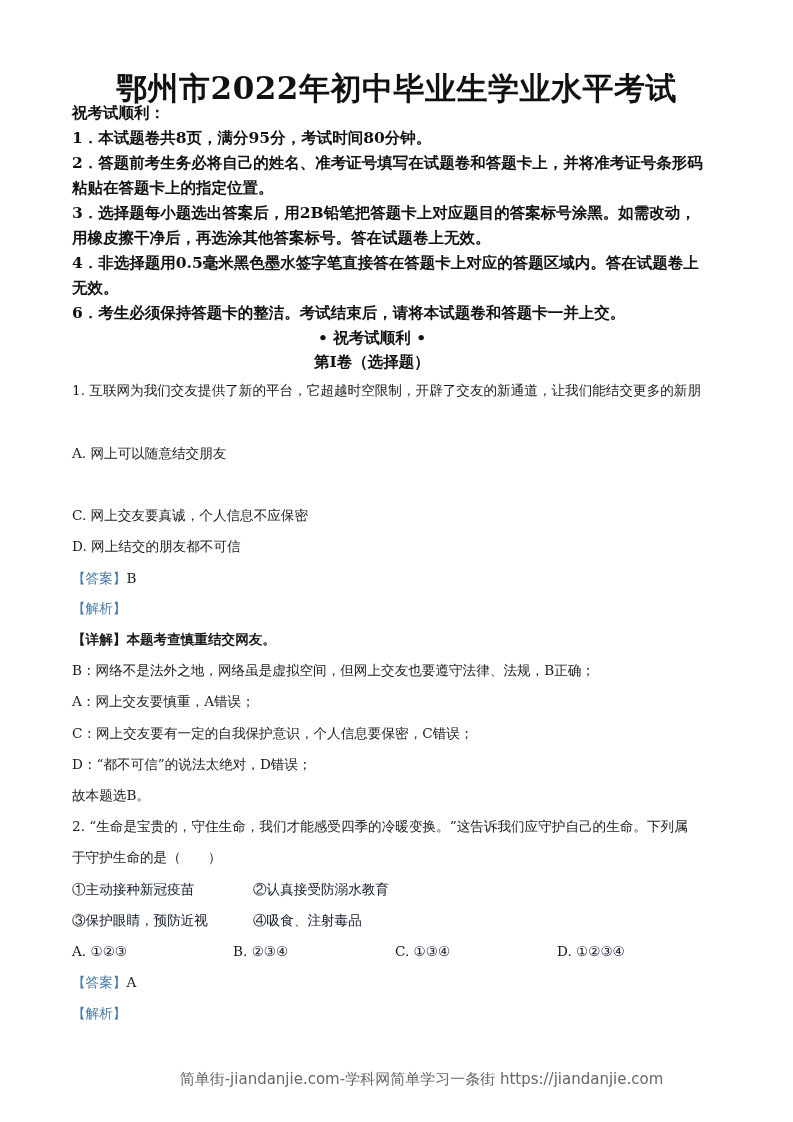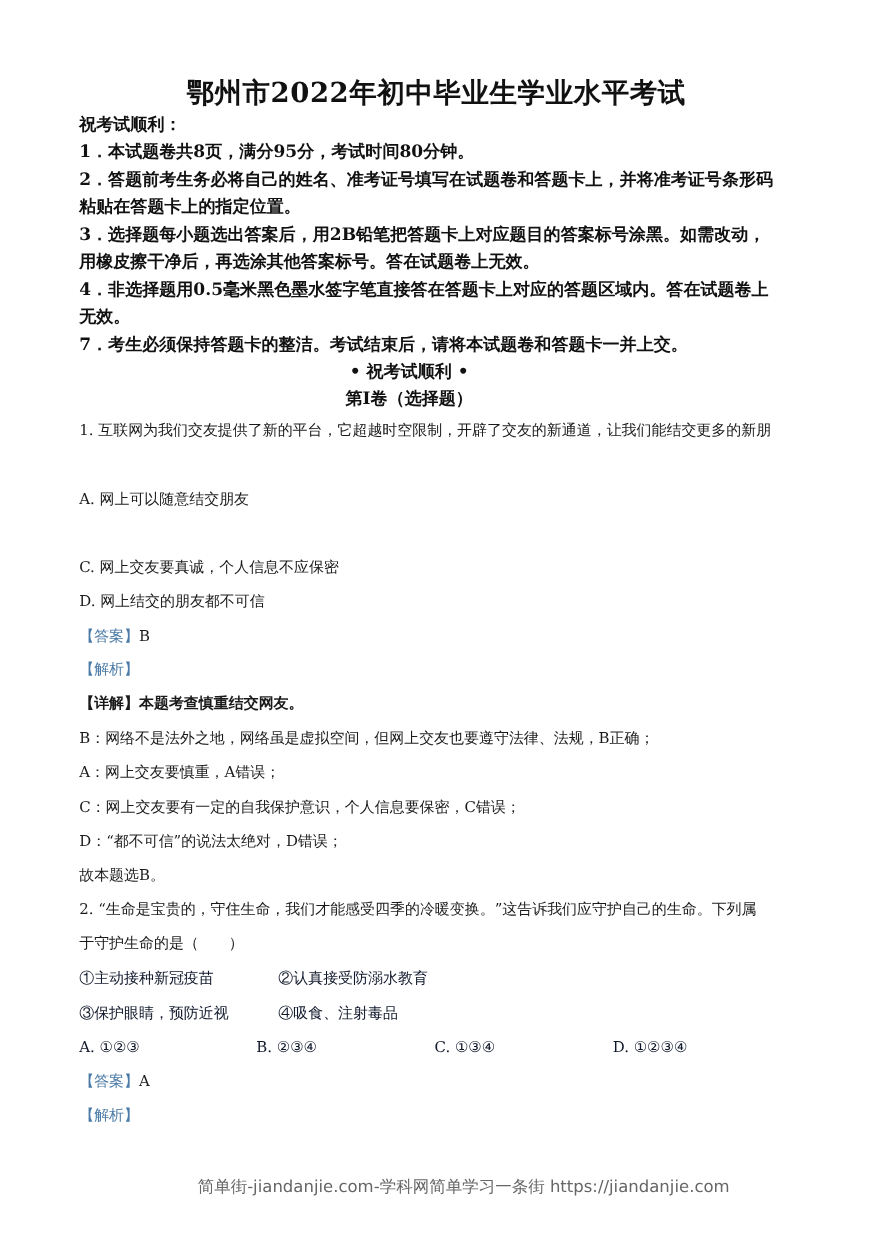--- a/index.html
+++ b/index.html
@@ -4,21 +4,21 @@
 <style>
   html, body { margin: 0; padding: 0; background: #ffffff; }
   body {
     width: 793px; height: 1122px; position: relative; overflow: hidden;
     font-family: "DejaVu Serif", "Liberation Serif", serif;
     color: #111;
   }
   .page { position: absolute; left: 0; top: 0; width: 793px; height: 1122px; }
   .title {
     position: absolute; top: 68px; left: 0; width: 793px; text-align: center;
-    font-size: 25px; font-weight: bold; letter-spacing: 0.5px;
+    font-size: 31px; font-weight: bold; letter-spacing: 0.5px;
   }
   .notice { position: absolute; left: 72px; width: 660px; font-weight: bold; font-size: 15.5px; }
   .notice .line { position: absolute; left: 0; white-space: nowrap; }
   .center-line { position: absolute; left: 0; width: 744px; text-align: center; font-weight: bold; font-size: 15.5px; }
   .body-line { position: absolute; left: 72px; white-space: nowrap; font-size: 13.6px; color: #1a1a1a; }
   .tag { color: #4a7aa6; }
   .opt-cell { position: absolute; white-space: nowrap; font-size: 13.6px; color: #0f172a; }
   .footer {
     position: absolute; top: 1070px; left: 0; width: 793px; text-align: center;
     font-family: "DejaVu Sans", "Liberation Sans", sans-serif; font-size: 15px; color: #666; padding-left: 25px;
@@ -33,21 +33,21 @@
 
   <div class="notice" style="top:103px;">
     <div class="line" style="top:0px;">祝考试顺利：</div>
     <div class="line" style="top:25px;">1．本试题卷共8页，满分95分，考试时间80分钟。</div>
     <div class="line" style="top:50px;">2．答题前考生务必将自己的姓名、准考证号填写在试题卷和答题卡上，并将准考证号条形码</div>
     <div class="line" style="top:75px;">粘贴在答题卡上的指定位置。</div>
     <div class="line" style="top:100px;">3．选择题每小题选出答案后，用2B铅笔把答题卡上对应题目的答案标号涂黑。如需改动，</div>
     <div class="line" style="top:125px;">用橡皮擦干净后，再选涂其他答案标号。答在试题卷上无效。</div>
     <div class="line" style="top:150px;">4．非选择题用0.5毫米黑色墨水签字笔直接答在答题卡上对应的答题区域内。答在试题卷上</div>
     <div class="line" style="top:175px;">无效。</div>
-    <div class="line" style="top:200px;">7．考生必须保持答题卡的整洁。考试结束后，请将本试题卷和答题卡一并上交。</div>
+    <div class="line" style="top:200px;">6．考生必须保持答题卡的整洁。考试结束后，请将本试题卷和答题卡一并上交。</div>
   </div>
 
   <div class="center-line" style="top:328px;">• 祝考试顺利 •</div>
   <div class="center-line" style="top:352px;">第Ⅰ卷（选择题）</div>
 
   <div class="body-line" style="top:382px;">1. 互联网为我们交友提供了新的平台，它超越时空限制，开辟了交友的新通道，让我们能结交更多的新朋</div>
   <div class="body-line" style="top:445px;">A. 网上可以随意结交朋友</div>
   <div class="body-line" style="top:507px;">C. 网上交友要真诚，个人信息不应保密</div>
   <div class="body-line" style="top:538px;">D. 网上结交的朋友都不可信</div>
 

